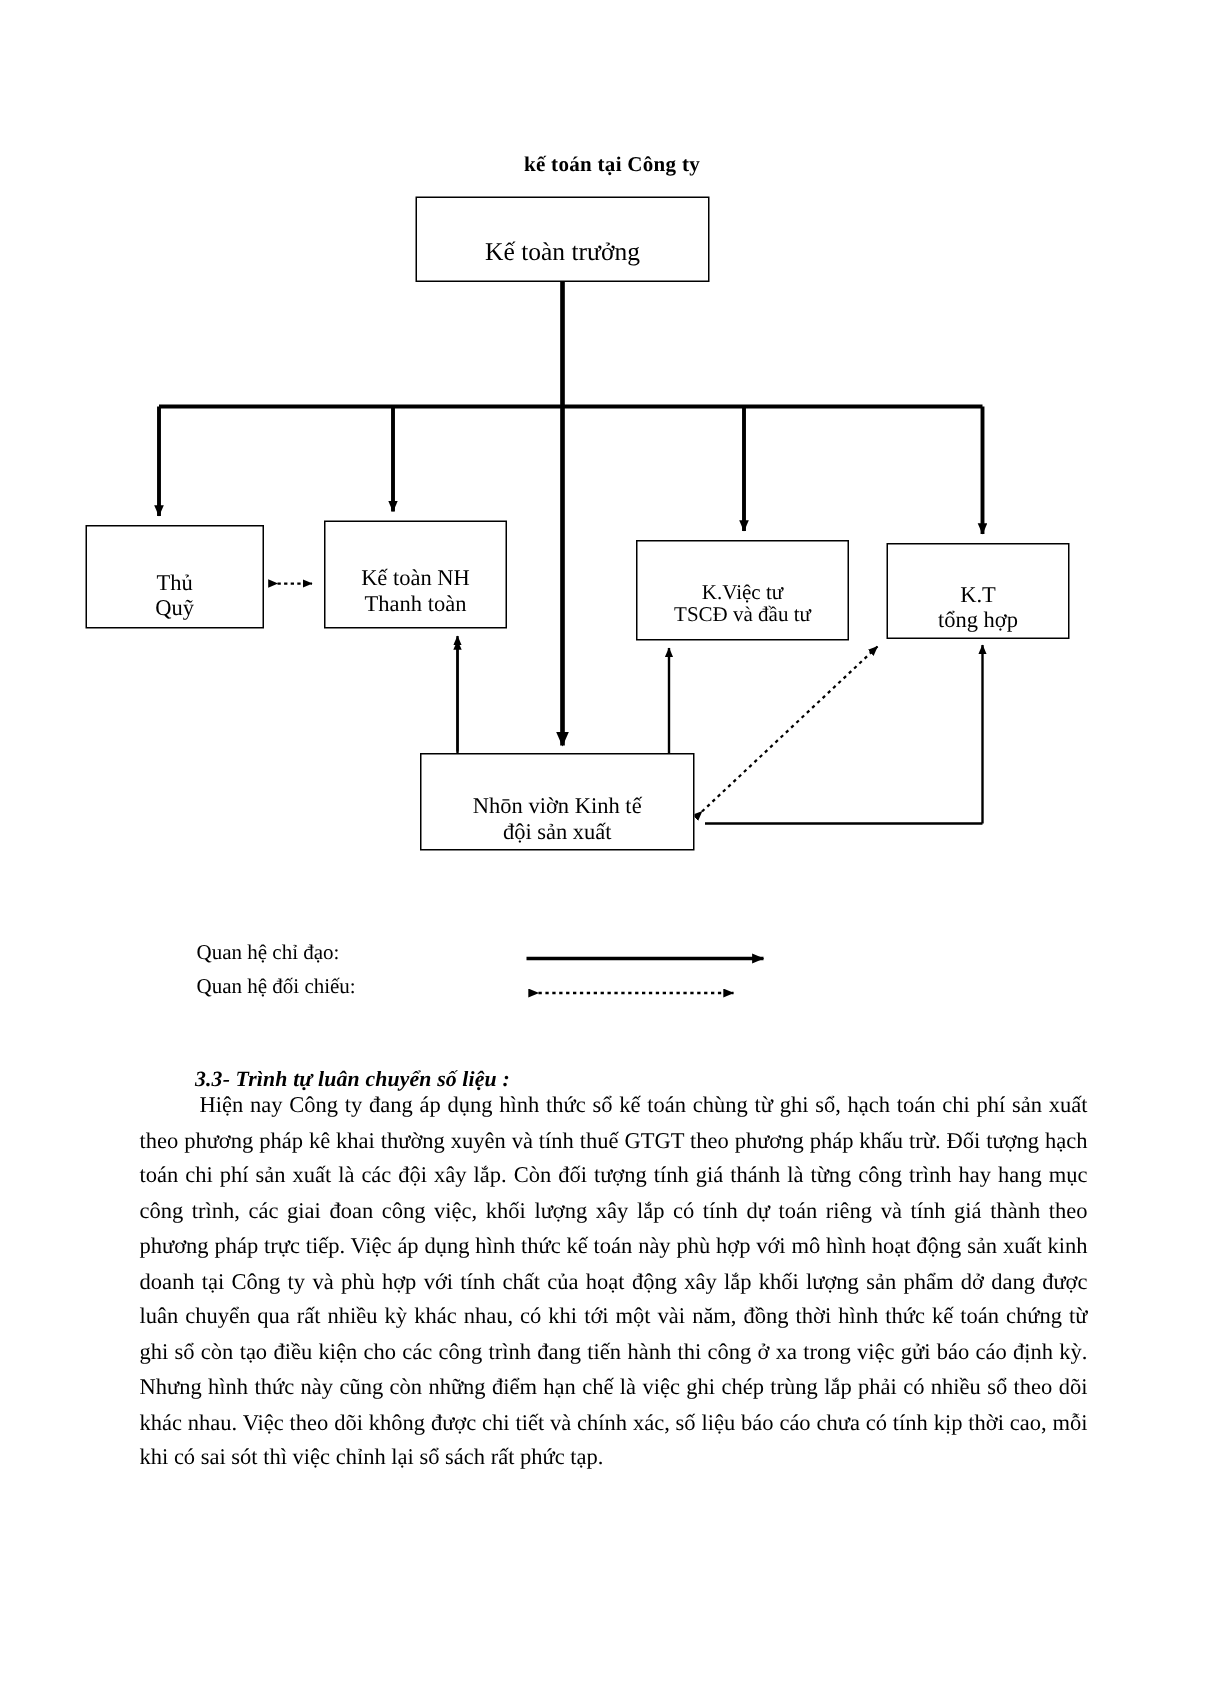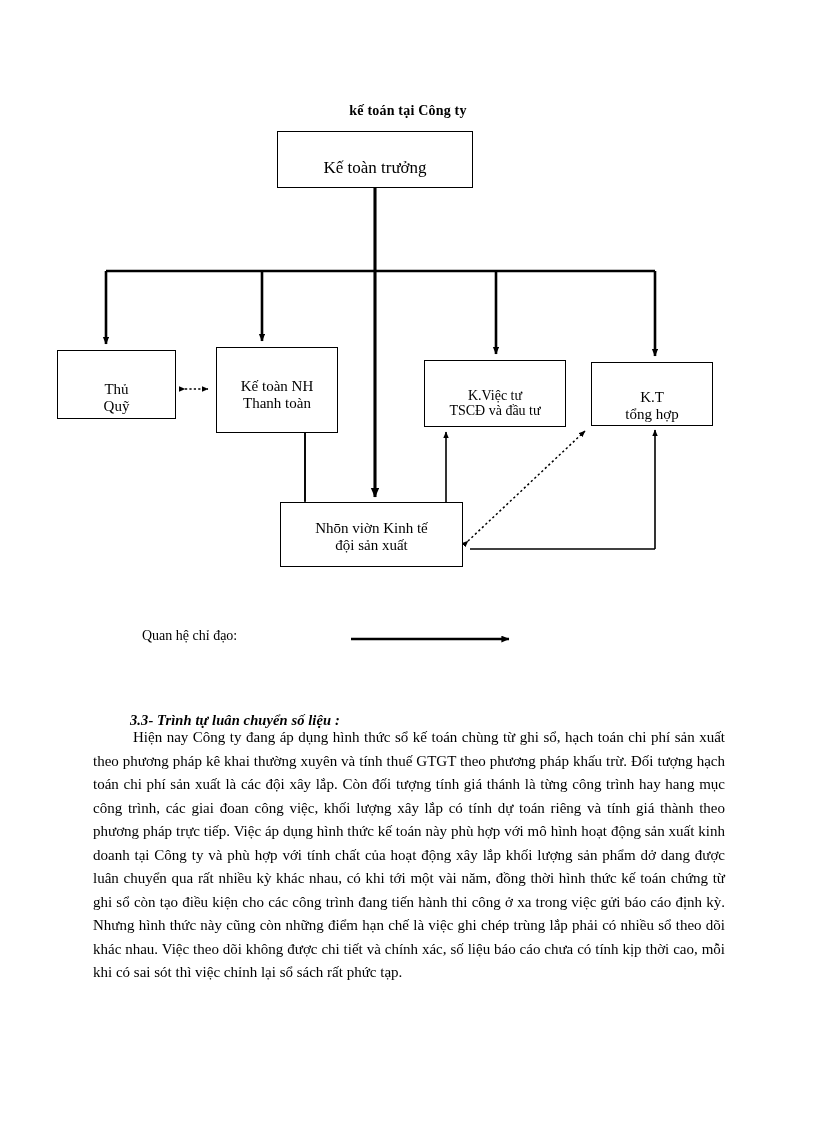--- a/index.html
+++ b/index.html
@@ -68,57 +68,58 @@
   }
   #node-treasury {
     left: 57px; top: 350px;
     width: 119px; height: 69px;
     font-size: 15px;
     padding-top: 13px;
     text-align: center;
   }
   #node-bank {
     left: 216px; top: 347px;
-    width: 122px; height: 86px;
+    width: 122px; height: 72px;
     font-size: 15px;
     padding-top: 13px;
   }
   #node-materials {
     left: 424px; top: 360px;
     width: 142px; height: 67px;
     font-size: 14px;
     padding-top: 11px;
   }
   #node-general {
     left: 591px; top: 362px;
     width: 122px; height: 64px;
     font-size: 15px;
     padding-top: 9px;
   }
   #node-staff {
     left: 280px; top: 502px;
     width: 183px; height: 65px;
     font-size: 15px;
+    padding-top: 10px;
   }
 
   
   .legend {
     position: absolute;
     left: 131px;
     top: 628px;
     width: 400px;
     font-size: 14px;
   }
   .legend-row {
     position: relative;
     height: 23px;
   }
   .legend-label {
     position: absolute;
-    left: 11px;
+    left: 0;
     top: 0;
     white-space: nowrap;
   }
   .legend-art {
     position: absolute;
     left: 218px;
     top: 0;
     width: 175px;
     height: 22px;
   }
@@ -292,18 +293,32 @@
         <defs>
           <marker id="lah1" markerWidth="11" markerHeight="11" refX="7.6" refY="3.4" orient="auto" markerUnits="userSpaceOnUse">
             <path d="M0,0 L8,3.4 L0,6.8 z" fill="#000"></path>
           </marker>
         </defs>
         <path d="M2,11 L160,11" stroke="#000" stroke-width="2.4" fill="none" marker-end="url(#lah1)"></path>
       </svg>
     </div>
 
 
+    <div class="legend-row">
+      <span class="legend-label">Quan hệ đối chiếu:</span>
+      <svg class="legend-art" viewBox="0 0 175 22">
+        <defs>
+          <marker id="lah3a" markerWidth="10" markerHeight="10" refX="6.8" refY="3" orient="auto" markerUnits="userSpaceOnUse">
+            <path d="M0,0 L7.2,3 L0,6 z" fill="#000"></path>
+          </marker>
+          <marker id="lah3b" markerWidth="10" markerHeight="10" refX="6.8" refY="3" orient="auto" markerUnits="userSpaceOnUse">
+            <path d="M0,0 L7.2,3 L0,6 z" fill="#000"></path>
+          </marker>
+        </defs>
+        <path d="M10,11 L140,11" stroke="#000" stroke-width="1.6" fill="none" stroke-dasharray="2.2,2.4" marker-start="url(#lah3a)" marker-end="url(#lah3b)"></path>
+      </svg>
+    </div>
   </div>
 
   <div class="heading">3.3- Trình tự luân chuyển số liệu :</div>
   <div class="bodytext">Hiện nay Công ty đang áp dụng hình thức sổ kế toán chùng từ ghi sổ, hạch toán chi phí sản xuất theo phương pháp kê khai thường xuyên và tính thuế GTGT theo phương pháp khấu trừ. Đối tượng hạch toán chi phí sản xuất là các đội xây lắp. Còn đối tượng tính giá thánh là từng công trình hay hang mục công trình, các giai đoan công việc, khối lượng xây lắp có tính dự toán riêng và tính giá thành theo phương pháp trực tiếp. Việc áp dụng hình thức kế toán này phù hợp với mô hình hoạt động sản xuất kinh doanh tại Công ty và phù hợp với tính chất của hoạt động xây lắp khối lượng sản phẩm dở dang được luân chuyển qua rất nhiều kỳ khác nhau, có khi tới một vài năm, đồng thời hình thức kế toán chứng từ ghi sổ còn tạo điều kiện cho các công trình đang tiến hành thi công ở xa trong việc gửi báo cáo định kỳ. Nhưng hình thức này cũng còn những điểm hạn chế là việc ghi chép trùng lắp phải có nhiều sổ theo dõi khác nhau. Việc theo dõi không được chi tiết và chính xác, số liệu báo cáo chưa có tính kịp thời cao, mỗi khi có sai sót thì việc chỉnh lại sổ sách rất phức tạp.</div>
 
 </div>
 
 </body></html>

